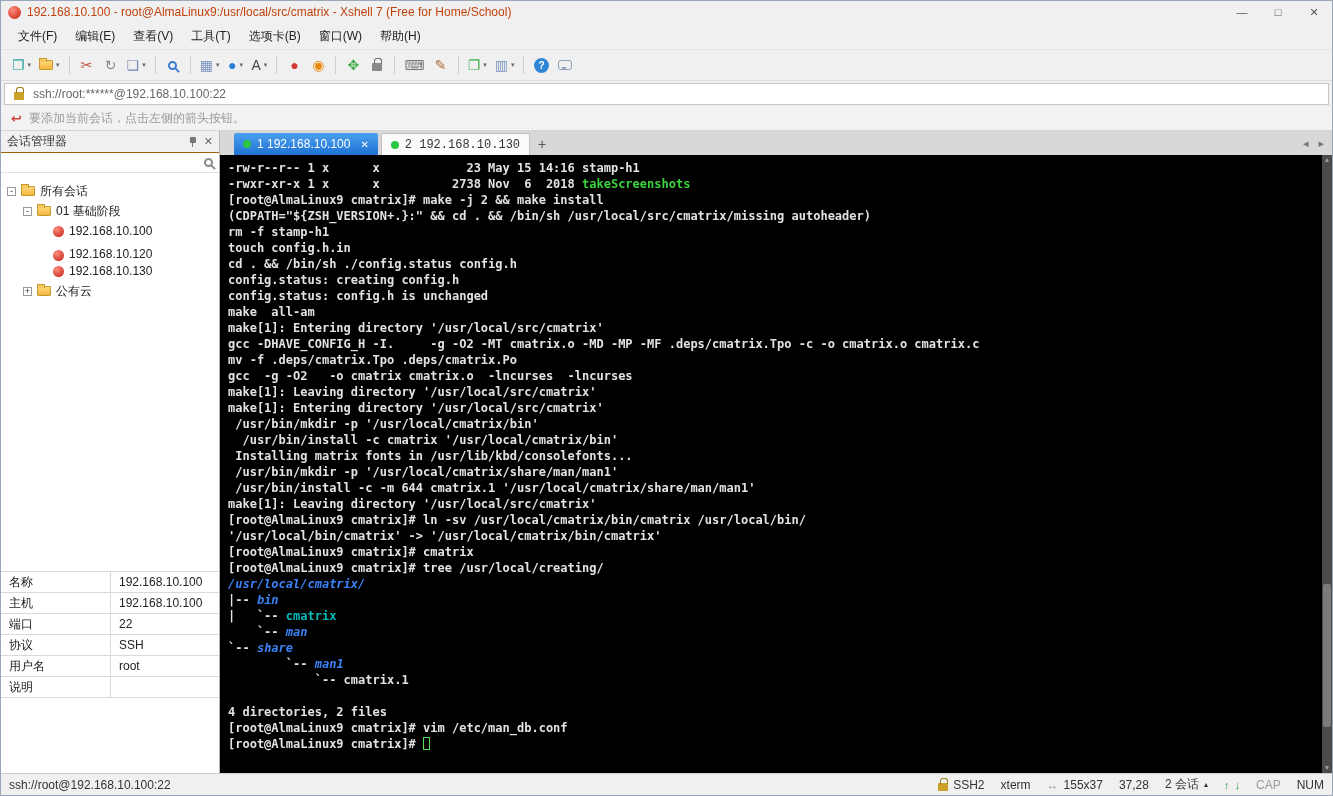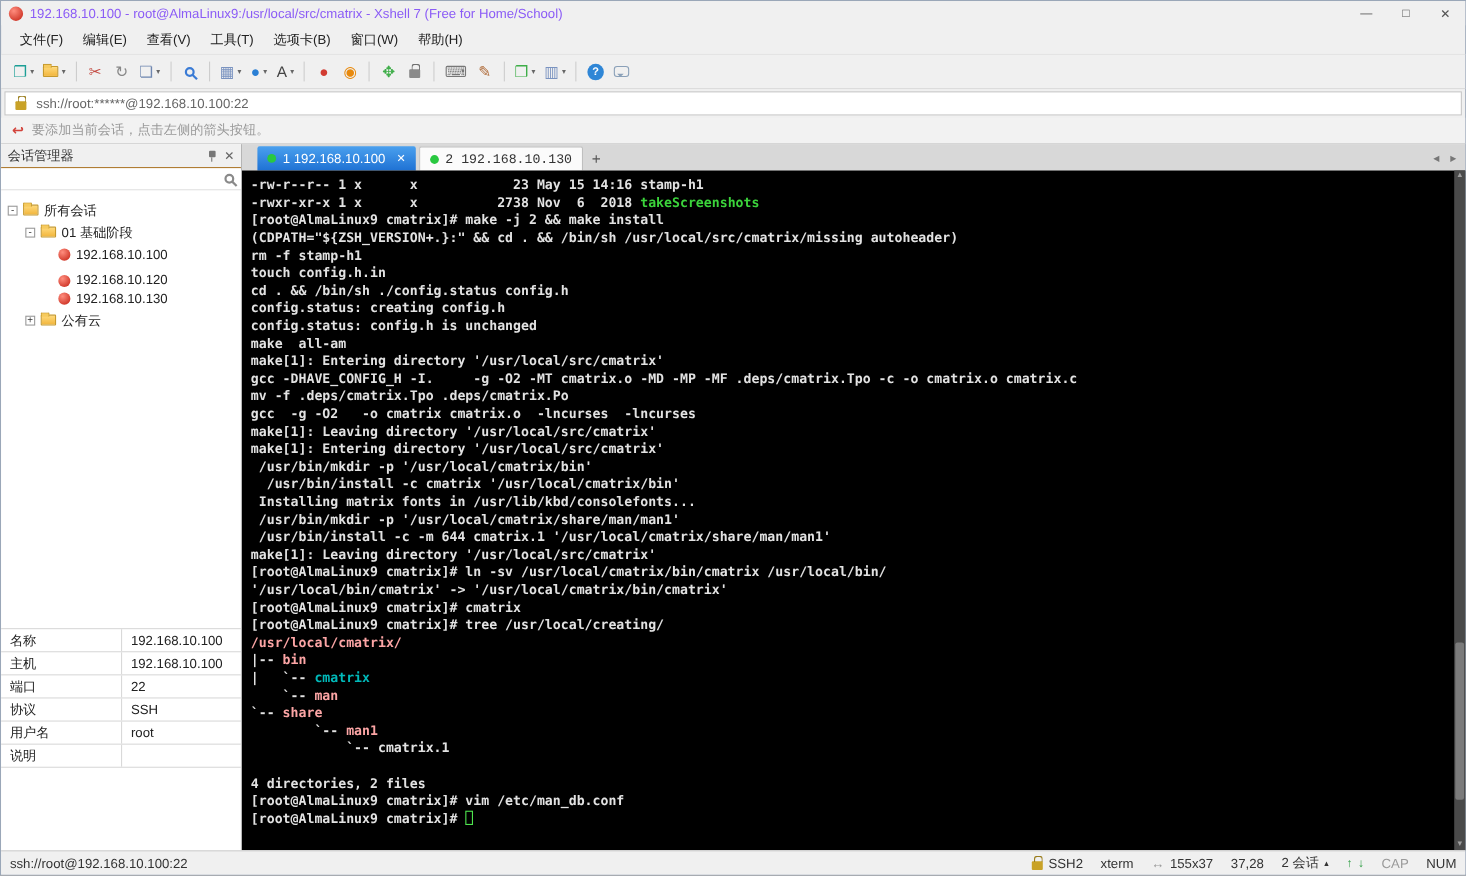--- a/index.html
+++ b/index.html
@@ -3,21 +3,21 @@
 <meta charset="utf-8">
 <style>
   *{margin:0;padding:0;box-sizing:border-box;}
   html,body{width:1333px;height:796px;overflow:hidden;}
   body{font-family:"Liberation Sans","DejaVu Sans",sans-serif;font-size:12px;color:#222;background:#f0f0f0;}
   .window{width:1333px;height:796px;display:flex;flex-direction:column;border:1px solid #9aa7b8;background:#f0f0f0;}
 
   
   .titlebar{height:22px;display:flex;align-items:center;gap:6px;padding-left:7px;background:#f0f0f0;flex:none;}
   .app-ico{width:13px;height:13px;border-radius:50%;background:radial-gradient(circle at 35% 30%,#ff8d7e,#c21e10);flex:none;}
-  .title-text{color:#8b5cf6;white-space:nowrap;}
+  .title-text{color:#c2410c;white-space:nowrap;}
   .win-controls{margin-left:auto;display:flex;height:100%;}
   .wc{width:36px;display:flex;align-items:center;justify-content:center;color:#555;font-size:11px;background:none;border:none;font-family:inherit;}
   .wc-close{color:#555;}
 
   
   .menubar{height:26px;display:flex;align-items:center;padding-left:8px;flex:none;}
   .menu-item{padding:4px 9px;color:#222;cursor:default;}
 
   
   .toolbar{height:32px;display:flex;align-items:center;gap:2px;padding-left:8px;border-top:1px solid #e4e4e4;border-bottom:1px solid #dcdcdc;flex:none;background:#f0f0f0;}
@@ -82,21 +82,21 @@
   .tab-close{font-size:10px;margin-left:4px;}
   .tab-plus{width:24px;height:22px;display:flex;align-items:center;justify-content:center;color:#555;background:none;border:none;font-size:14px;font-family:inherit;}
   .tab-arrows{margin-left:auto;display:flex;gap:10px;padding-right:8px;color:#777;align-self:center;font-size:11px;}
   .tab-arrows span{cursor:default;}
 
   
   .term-area{flex:1;display:flex;min-height:0;background:#000;}
   .terminal{flex:1;padding:5px 0 0 8px;font-family:"DejaVu Sans Mono","Liberation Mono",monospace;font-size:12px;font-weight:bold;line-height:16px;color:#e2e2e2;overflow:hidden;}
   .tl{white-space:pre;height:16px;}
   .c-green{color:#3bd33b;}
-  .c-blue{color:#fca5a5;}
+  .c-blue{color:#3b82f6;font-style:italic;}
   .c-cyan{color:#00b9b9;}
   .cursor{display:inline-block;width:7px;height:13px;border:1px solid #4ee44e;vertical-align:-2px;}
   .term-scroll{width:10px;background:#4a4a4a;display:flex;flex-direction:column;align-items:center;flex:none;}
   .ts-arrow{height:10px;color:#9e9e9e;font-size:7px;line-height:10px;text-align:center;width:100%;}
   .ts-track{flex:1;position:relative;width:100%;}
   .ts-thumb{position:absolute;left:1px;right:1px;bottom:6%;height:24%;background:#7b7b7b;border-radius:2px;}
 
   
   .statusbar{height:22px;background:#f0f0f0;border-top:1px solid #cfcfcf;display:flex;align-items:center;padding:0 8px;color:#333;flex:none;}
   .sb-right{margin-left:auto;display:flex;align-items:center;gap:16px;}

